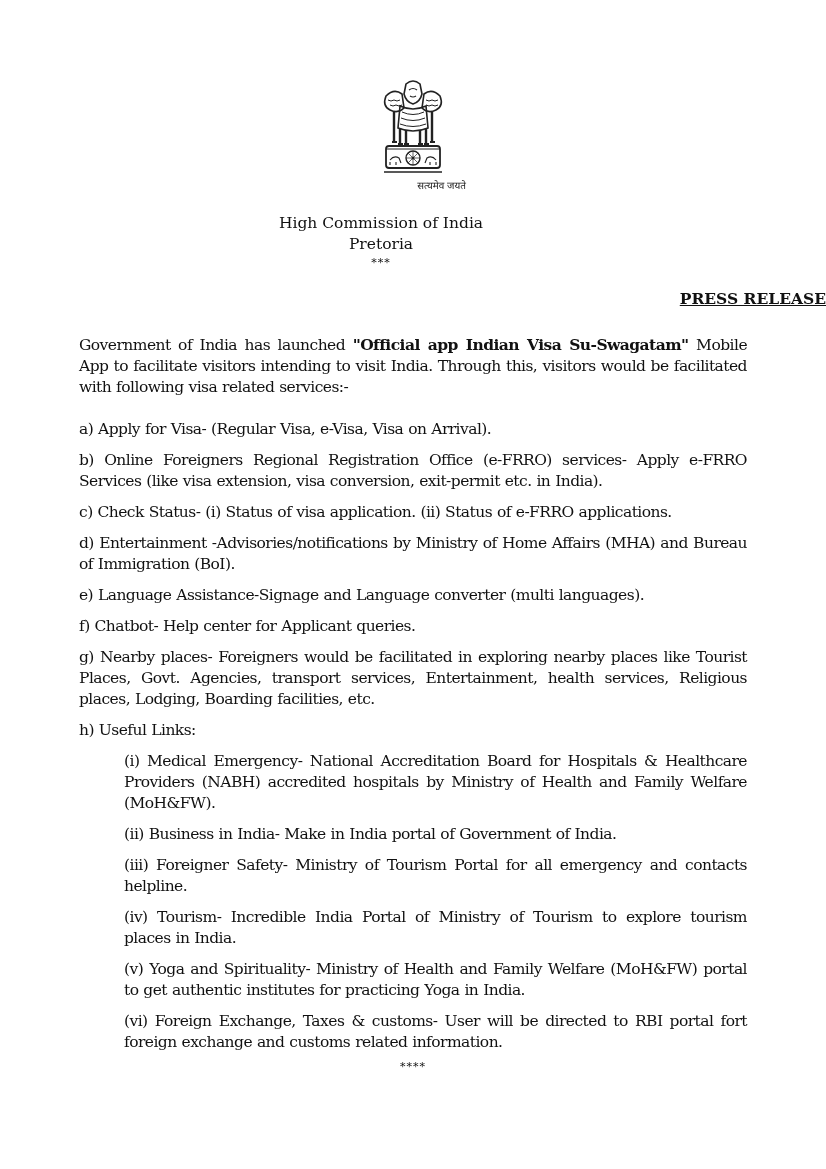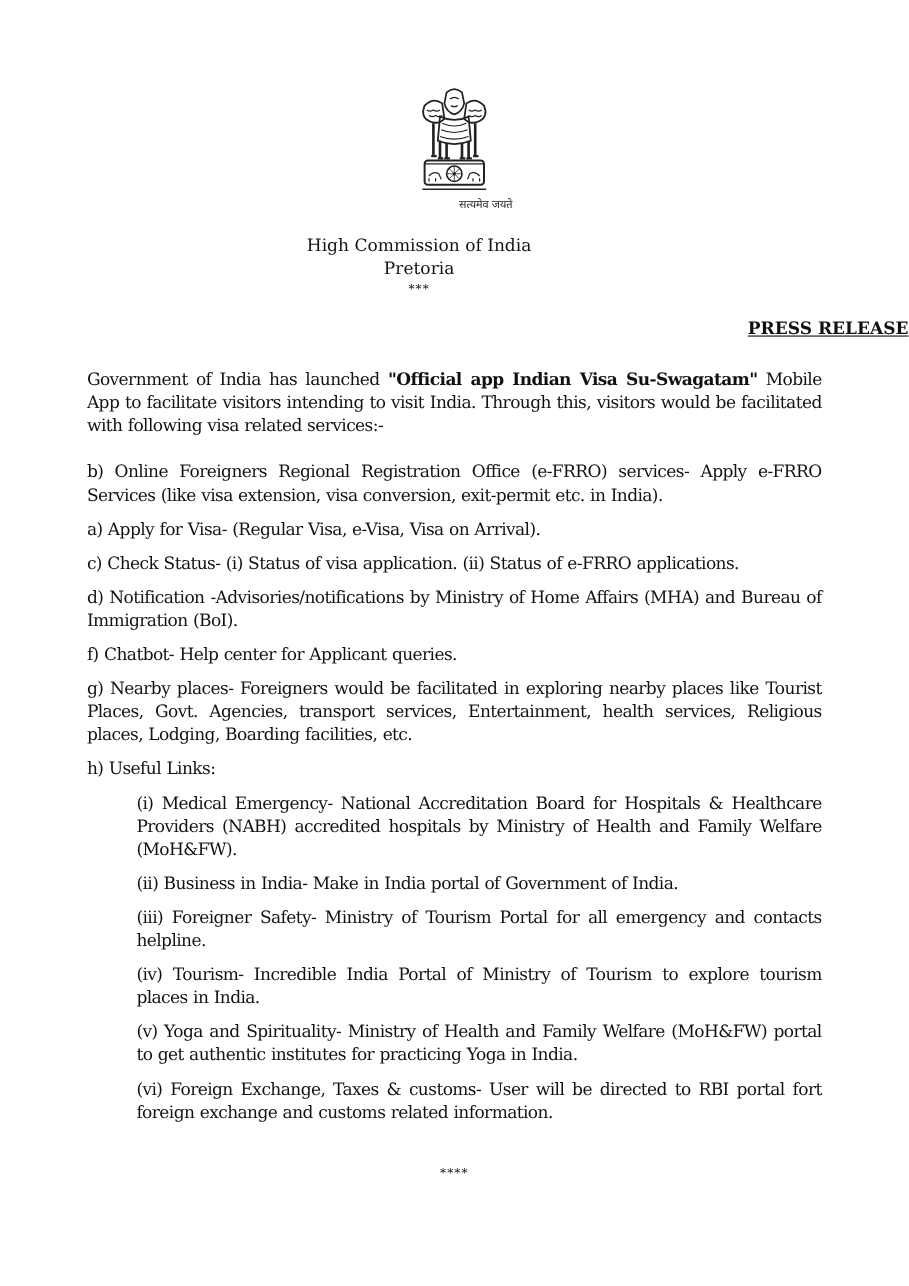--- a/index.html
+++ b/index.html
@@ -80,24 +80,25 @@
 
   <div class="center-line" style="top:213px;">High Commission of India</div>
   <div class="center-line" style="top:234px;">Pretoria</div>
   <div class="center-line stars-small" style="top:253px;">***</div>
 
   <div class="title">PRESS RELEASE</div>
 
   <div class="body">
     <p class="intro"><span>Government of India has launched </span><b>"Official app Indian Visa Su-Swagatam"</b><span> Mobile App to facilitate visitors intending to visit India. Through this, visitors would be facilitated with following visa related services:-</span></p>
 
+    <p>a) Apply for Visa- (Regular Visa, e-Visa, Visa on Arrival).</p>
     <p>b) Online Foreigners Regional Registration Office (e-FRRO) services- Apply e-FRRO Services (like visa extension, visa conversion, exit-permit etc. in India).</p>
-    <p>a) Apply for Visa- (Regular Visa, e-Visa, Visa on Arrival).</p>
     <p>c) Check Status- (i) Status of visa application. (ii) Status of e-FRRO applications.</p>
-    <p>d) Notification -Advisories/notifications by Ministry of Home Affairs (MHA) and Bureau of Immigration (BoI).</p>
+    <p>d) Entertainment -Advisories/notifications by Ministry of Home Affairs (MHA) and Bureau of Immigration (BoI).</p>
+    <p>e) Language Assistance-Signage and Language converter (multi languages).</p>
     <p>f) Chatbot- Help center for Applicant queries.</p>
     <p>g) Nearby places- Foreigners would be facilitated in exploring nearby places like Tourist Places, Govt. Agencies, transport services, Entertainment, health services, Religious places, Lodging, Boarding facilities, etc.</p>
     <p>h) Useful Links:</p>
 
     <div class="sub">
       <p>(i) Medical Emergency- National Accreditation Board for Hospitals &amp; Healthcare Providers (NABH) accredited hospitals by Ministry of Health and Family Welfare (MoH&amp;FW).</p>
       <p>(ii) Business in India- Make in India portal of Government of India.</p>
       <p>(iii) Foreigner Safety- Ministry of Tourism Portal for all emergency and contacts helpline.</p>
       <p>(iv) Tourism- Incredible India Portal of Ministry of Tourism to explore tourism places in India.</p>
       <p>(v) Yoga and Spirituality- Ministry of Health and Family Welfare (MoH&amp;FW) portal to get authentic institutes for practicing Yoga in India.</p>

